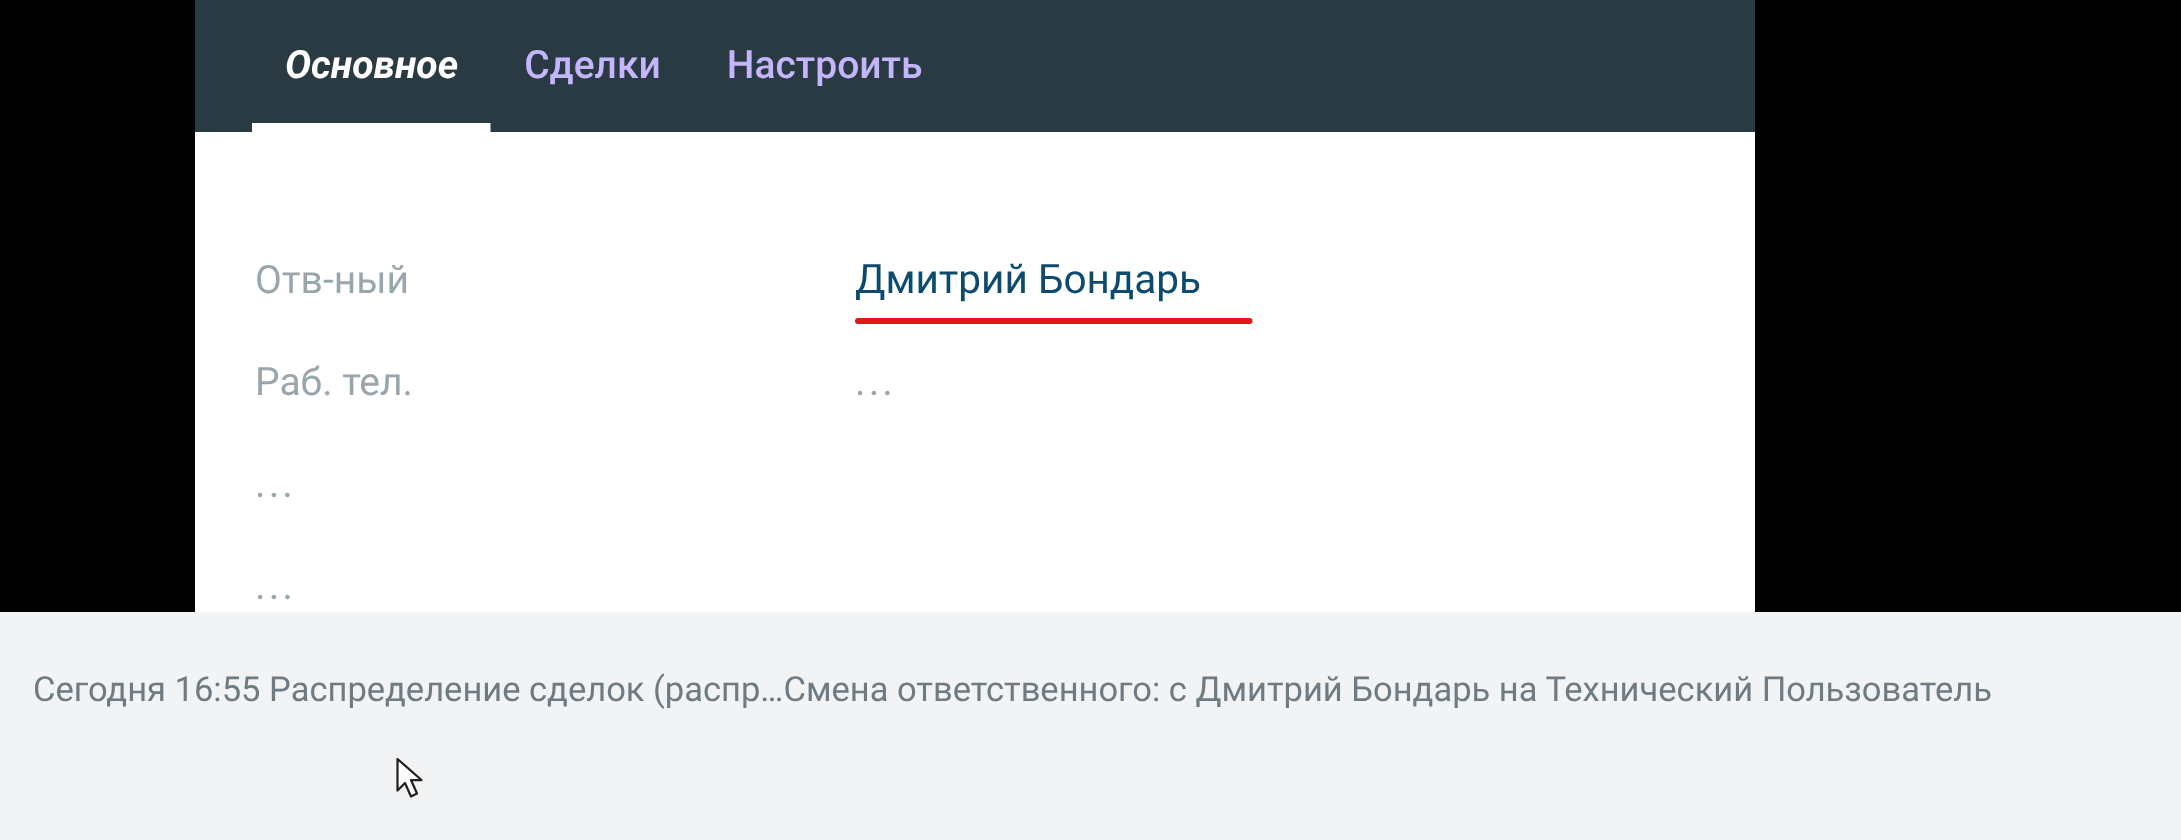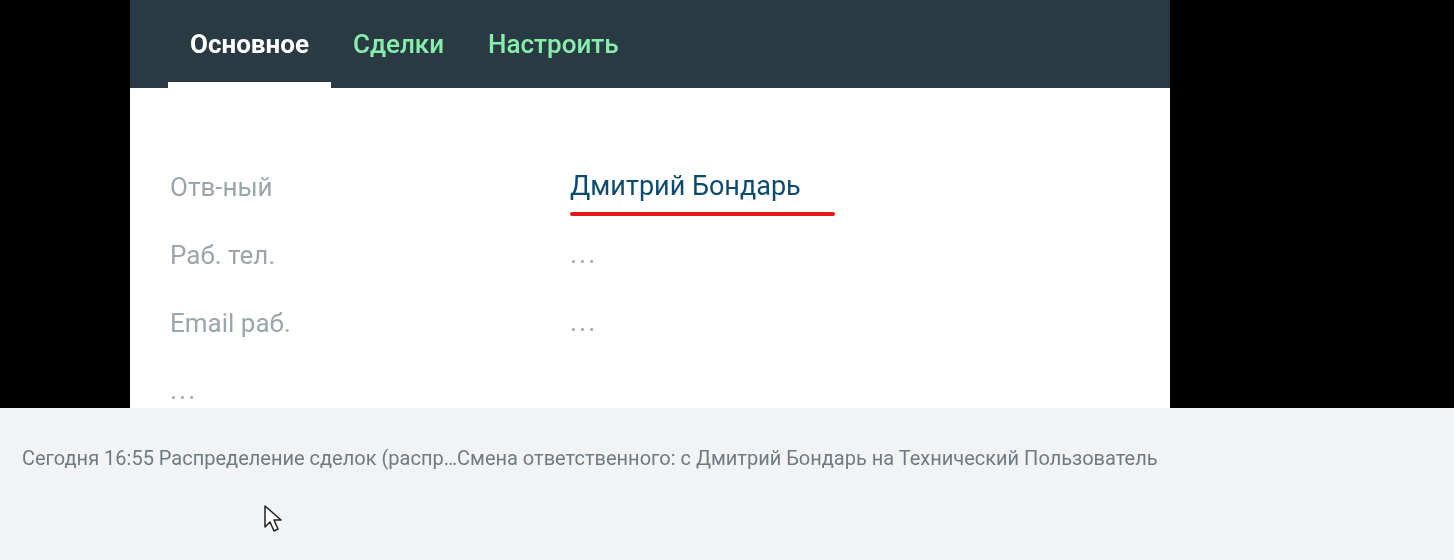--- a/index.html
+++ b/index.html
@@ -19,33 +19,34 @@
       background: #fff;
     }
     .tabs {
       background: #2a3a42;
       height: 88px;
       display: flex;
       align-items: center;
       padding-left: 38px;
     }
     .tab {
-      color: #86efac;
+      color: #c4b5fd;
       font-size: 26px;
       font-weight: 500;
       padding: 0 22px;
       height: 88px;
       display: flex;
       align-items: center;
       cursor: pointer;
       position: relative;
     }
     .tab.active {
       color: #fff;
       font-weight: 700;
+      font-style: italic;
     }
     .tab.active::after {
       content: "";
       position: absolute;
       left: 0; right: 0; bottom: 0;
       height: 6px;
       background: #fff;
     }
     .details {
       padding: 46px 40px 30px 40px;
@@ -85,21 +86,21 @@
       position: absolute;
       left: 0;
       top: 408px;
       width: 1454px;
       height: 152px;
       background: #f2f3f4;
       padding: 38px 22px;
     }
     .notification {
       color: #6f7b83;
-      font-size: 20px;
+      font-size: 23px;
       font-weight: 400;
       white-space: nowrap;
     }
     .notif-part { display: inline; }
     .cursor {
       position: absolute;
       left: 264px;
       top: 505px;
       width: 24px;
       height: 32px;
@@ -123,21 +124,20 @@
       <div class="row-value">
         <span>Дмитрий Бондарь</span>
         <span class="underline"></span>
       </div>
     </div>
     <div class="row">
       <div class="row-label">Раб. тел.</div>
       <div class="row-value empty">...</div>
     </div>
     <div class="row">
-      <div class="row-label">Email раб.</div>
       <div class="row-value empty">...</div>
     </div>
     <div class="row">
       <div class="row-value empty">...</div>
     </div>
   </div>
 </div>
 
 <div class="footer">
   <div class="notification">

